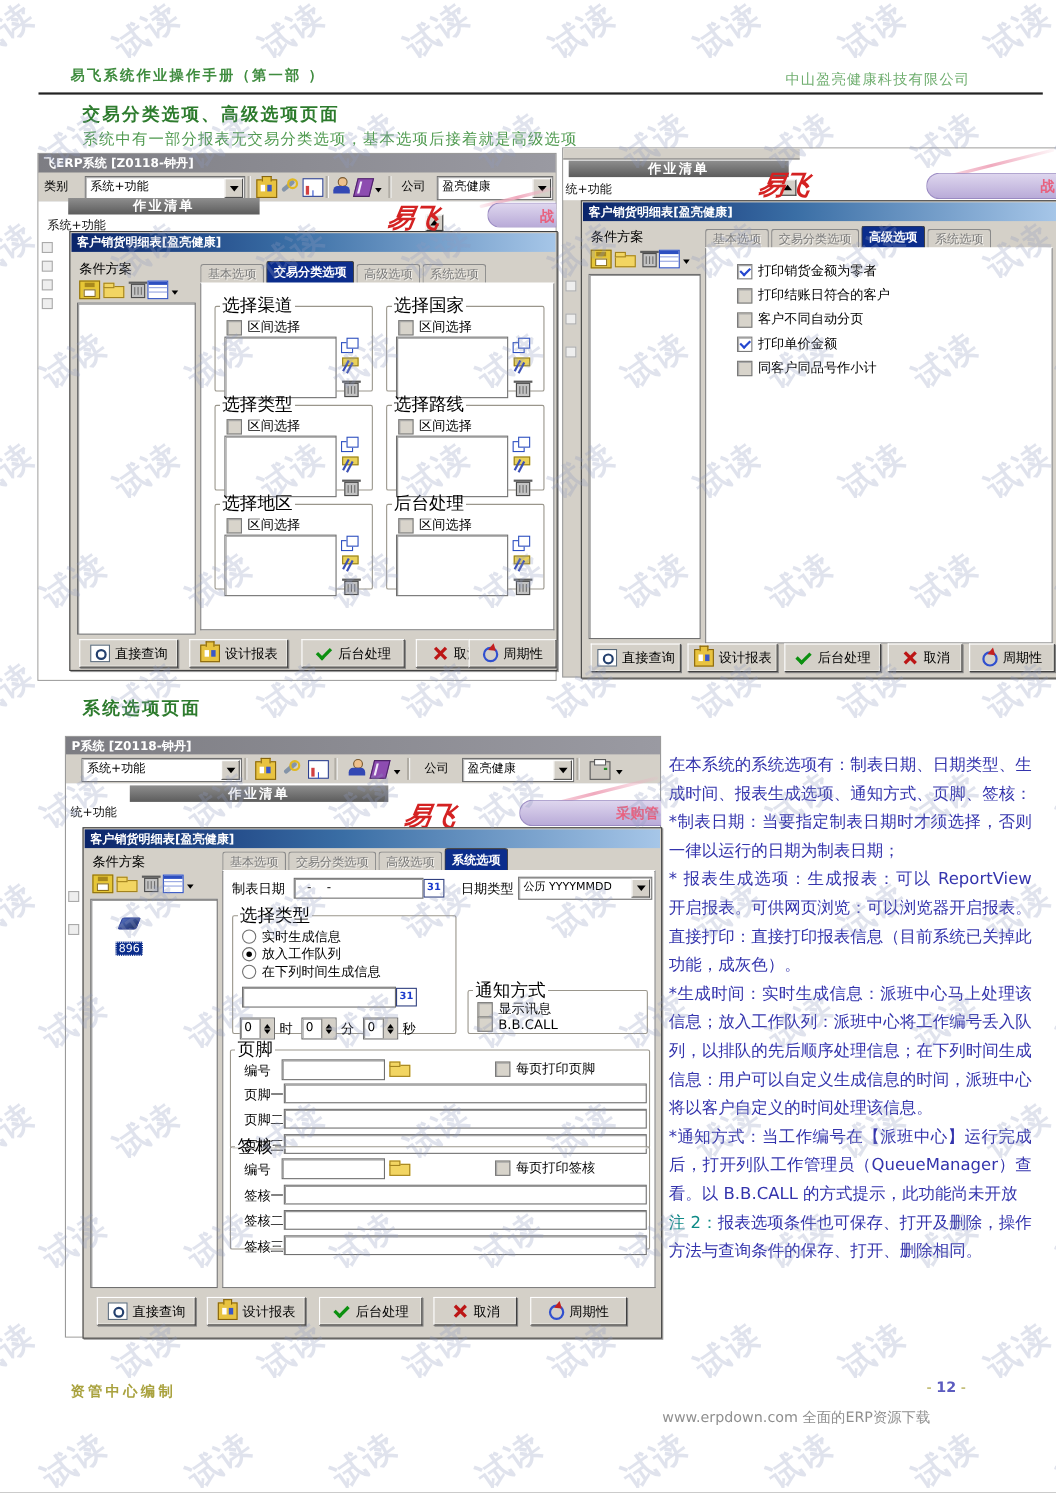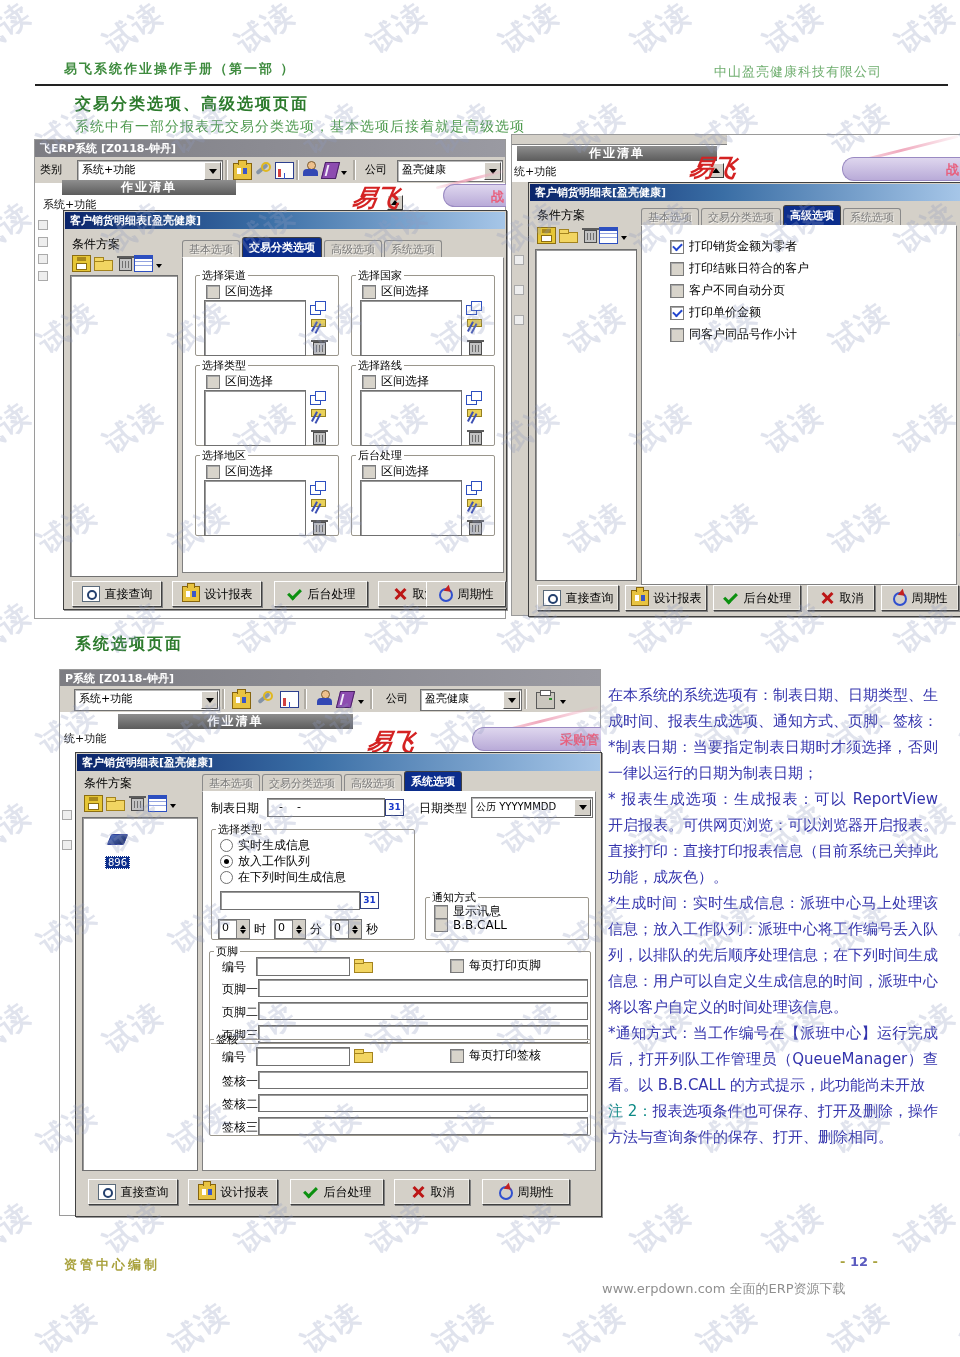--- a/index.html
+++ b/index.html
@@ -13,21 +13,21 @@
   
   .doc-h-left{left:64px;top:60px;font-size:13px;font-weight:bold;color:#3f8c3f;letter-spacing:2px}
   .doc-h-right{right:78px;top:63px;font-size:13px;color:#6fae6f;letter-spacing:1px}
   .doc-rule{left:35px;top:84px;width:913px;height:2px;background:#222}
   .sec-title{font-size:16px;font-weight:bold;color:#2d7b2d;letter-spacing:2px}
   .sec-desc{font-size:14px;color:#4f9a4f;letter-spacing:1px}
   .notes{left:608px;top:682px;width:330px;font-size:15px;line-height:26px;color:#3434ad;text-align:justify}
   .notes p{margin:0}
   .note2{color:#0d8a86}
   .foot-left{left:64px;top:1256px;font-size:13px;font-weight:bold;color:#a9a23e;letter-spacing:3px}
-  .foot-page{right:82px;top:1254px;font-size:13px;color:#a9a23e;font-weight:bold}
+  .foot-page{right:82px;top:1254px;font-size:13px;color:#a9a23e;font-weight:normal}
   .foot-page b{color:#5b5bbf}
   .foot-site{left:602px;top:1280px;font-size:13px;color:#8f8f8f}
   
   .shot{position:absolute;background:#d4d0c8;box-shadow:0 0 0 1px #9a9a9a}
   .wtitle{background:linear-gradient(90deg,#7d7d83,#9a9aa2);color:#fff;font-weight:bold;
           font-size:11px;line-height:17px;padding-left:5px;overflow:hidden;white-space:nowrap}
   .toolbar{background:#d4d0c8;border-bottom:1px solid #9a9a9a}
   .tlab{position:absolute;font-size:11px;line-height:20px}
   .combo{position:absolute;height:20px;background:#fff;border:1px solid #707070;
          box-shadow:inset 1px 1px 0 #b8b8b8;font-size:11px;line-height:18px;
@@ -63,21 +63,21 @@
   .listbox{position:absolute;background:#fff;border:1px solid #707070;box-shadow:inset 1px 1px 0 #9a9a9a}
   .tabs{position:absolute;display:flex;align-items:flex-end;gap:2px}
   .tab{height:17px;line-height:17px;padding:0 6px;font-size:11px;background:#d4d0c8;
        color:#7b7b7b;text-shadow:1px 1px 0 #f4f2ee;border:1px solid #8a8a8a;border-bottom:none;
        border-radius:3px 3px 0 0;white-space:nowrap}
   .tab.active{height:20px;line-height:20px;background:#0b2d8c;color:#fff;font-weight:bold;
        text-shadow:none;border-color:#404040}
   .panel{position:absolute;background:#ffffff;border:1px solid #808080;border-top:1px solid #fff}
   .grp{position:absolute;margin:0;padding:0;border:1px solid #9a968c;border-radius:2px;min-width:0;
        box-shadow:inset 1px 1px 0 #fff}
-  .grp legend{font-size:11px;padding:0 2px;margin-left:4px;color:#000}
+  .grp legend{font-size:16px;padding:0 2px;margin-left:4px;color:#000}
   .crow{position:absolute;display:flex;align-items:center;gap:5px;font-size:12px;white-space:nowrap}
   .cb{width:12px;height:12px;background:#d8d4cb;border:1px solid #7a7a7a;
       box-shadow:inset 1px 1px 0 #a8a8a8;position:relative;flex:0 0 auto}
   .cb.checked{background:#fff}
   .cb.checked::after{content:"";position:absolute;left:2px;top:2px;width:7px;height:4px;
       border-left:2px solid #2346cf;border-bottom:2px solid #2346cf;transform:rotate(-45deg)}
   .cb.disabled.checked::after{border-color:#8f8f8f}
   .dis{color:#8a8a8a;text-shadow:1px 1px 0 #f0eee8}
   .rb{width:11px;height:11px;border-radius:50%;background:#fff;border:1px solid #707070;
       position:relative;flex:0 0 auto}

